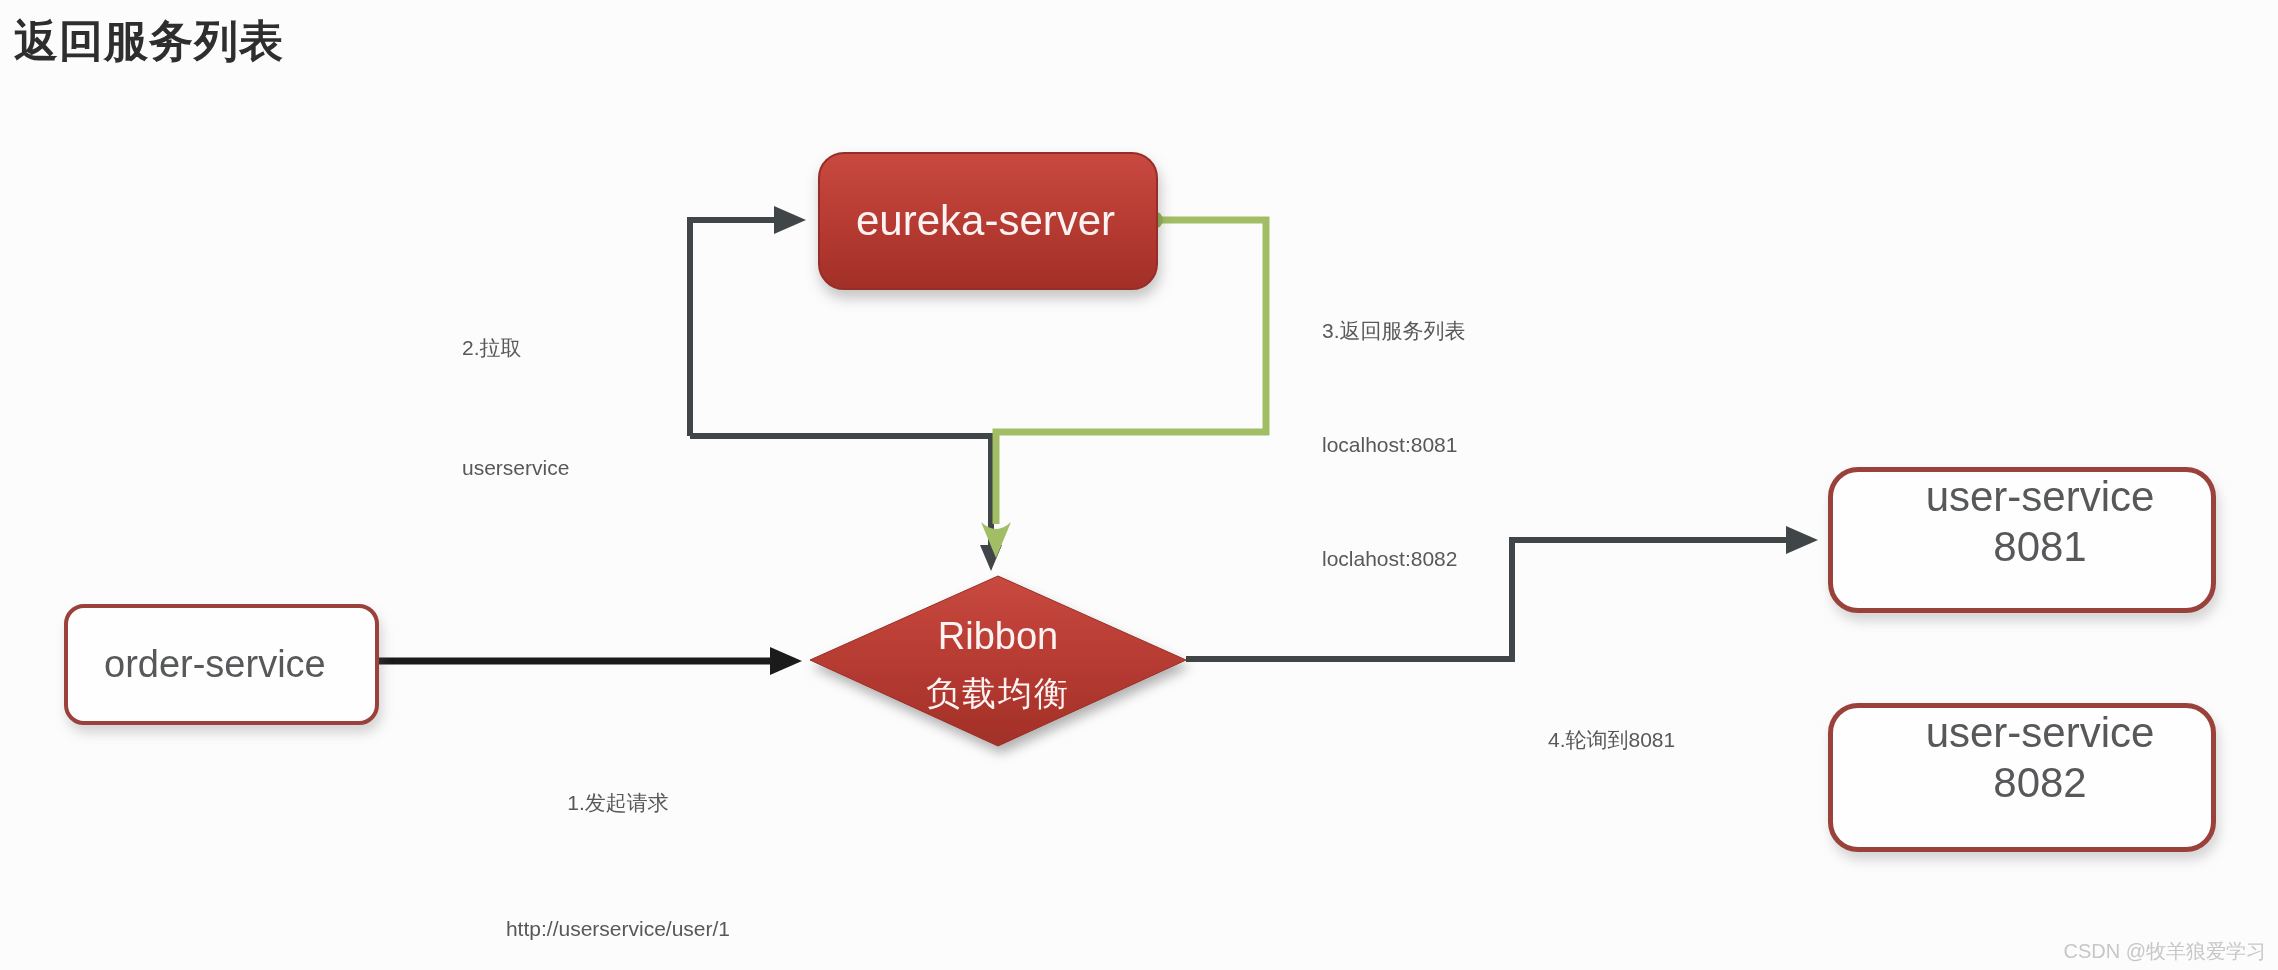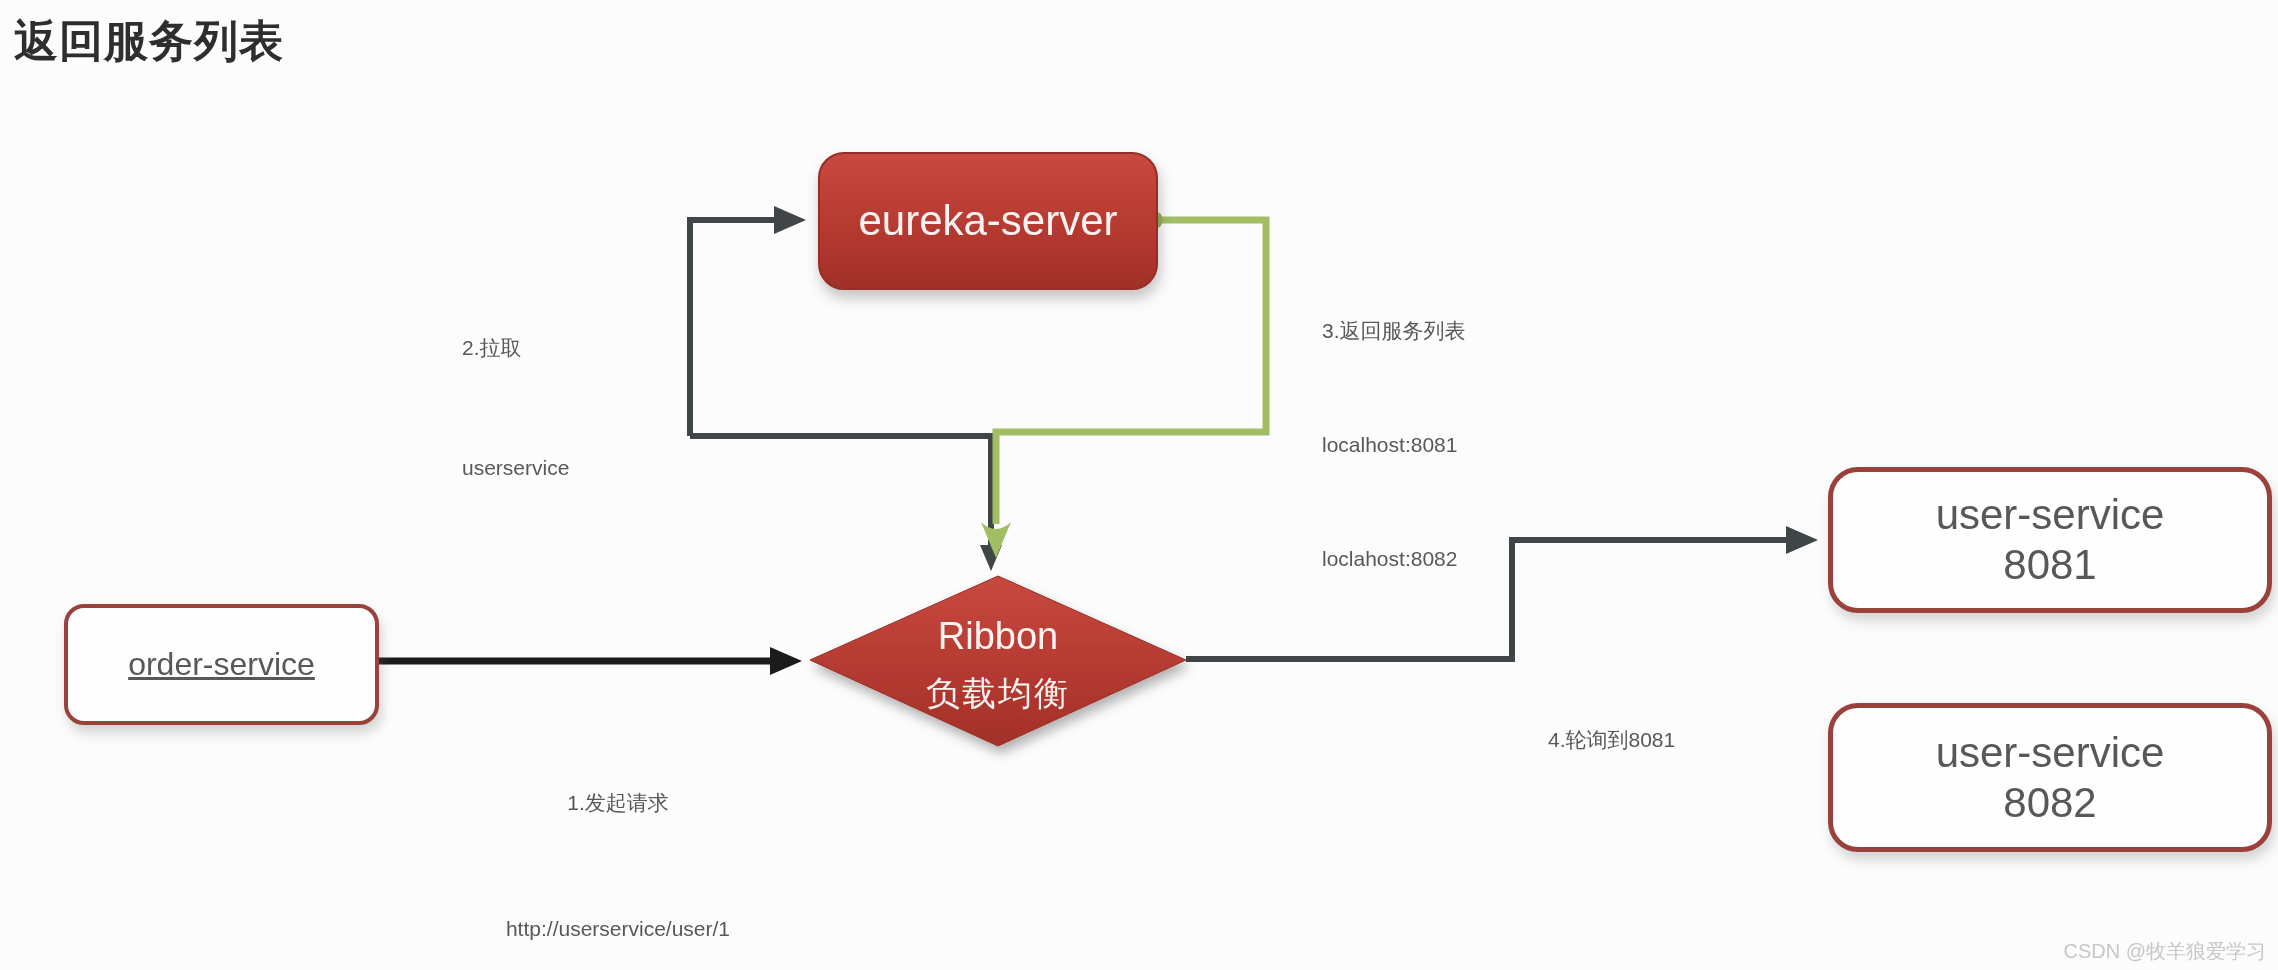--- a/index.html
+++ b/index.html
@@ -10,40 +10,40 @@
     position:relative;
   }
   .canvas{position:absolute;inset:0;}
   .title{
     position:absolute;left:14px;top:12px;
     font-size:44px;font-weight:700;color:var(--c-title,#2e2e2e);
     letter-spacing:1px;
   }
   svg.connectors{position:absolute;left:0;top:0;}
   .node{
-    position:absolute;display:flex;align-items:center;justify-content:center;
-    box-sizing:border-box;text-align:center;
+    position:absolute;display:flex;align-items:center;
+    box-sizing:border-box;text-align:center;padding-left:36px;
   }
   .node-red{
     background:linear-gradient(180deg,var(--c-red-top,#c8493f) 0%,var(--c-red-mid,#b53a31) 55%,var(--c-red-bottom,#a23028) 100%);
     border:2px solid var(--c-red-border,#962e27);
     border-radius:26px;
     color:#fdf3f2;
     box-shadow:2px 8px 14px rgba(90,90,90,.35);
     font-size:42px;
   }
   .node-white{
     background:#fffefe;
     border:4px solid var(--c-box-border,#9a413b);
     color:var(--c-gray-text,#57585a);
     box-shadow:3px 8px 12px rgba(110,110,110,.28);
   }
-  .node-order{left:64px;top:604px;width:315px;height:121px;border-radius:20px;font-size:32px;text-decoration:underline;}
+  .node-order{left:64px;top:604px;width:315px;height:121px;border-radius:20px;font-size:38px;}
   .node-eureka{left:818px;top:152px;width:340px;height:138px;}
-  .node-us{left:1828px;width:444px;border-radius:30px;border-width:5px;font-size:42px;line-height:50px;flex-direction:column;}
+  .node-us{left:1828px;width:388px;border-radius:30px;border-width:5px;font-size:42px;line-height:50px;flex-direction:column;}
   .node-us1{top:467px;height:146px;}
   .node-us2{top:703px;height:149px;}
   .diamond-label{
     position:absolute;left:848px;top:614px;width:300px;
     text-align:center;color:#fdf3f2;
   }
   .diamond-label .l1{font-size:38px;line-height:45px;display:block;}
   .diamond-label .l2{font-size:34px;line-height:44px;display:block;letter-spacing:2px;margin-top:12px;}
   .note{
     position:absolute;color:var(--c-gray-text,#57585a);

